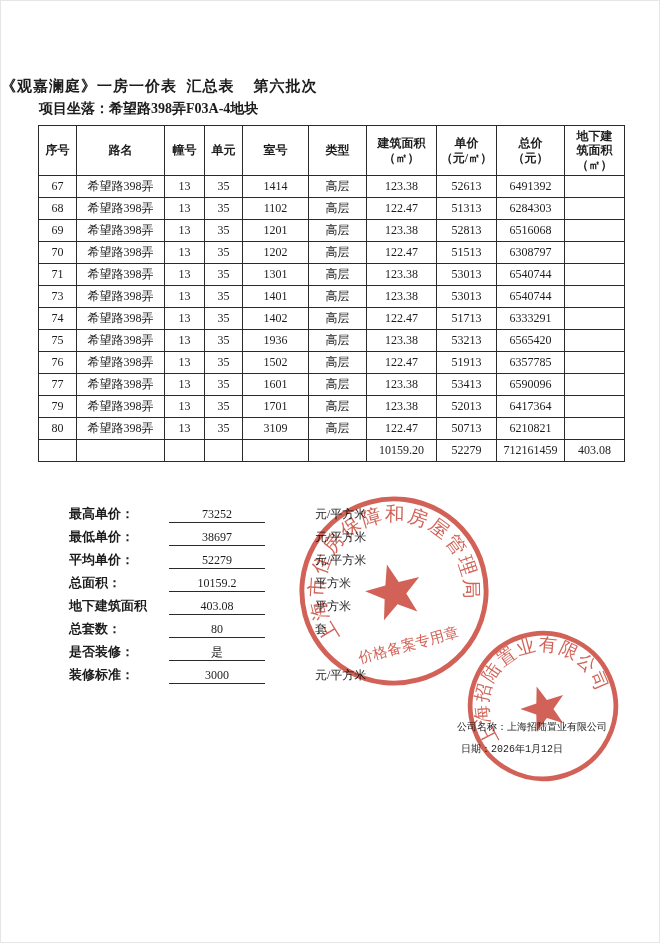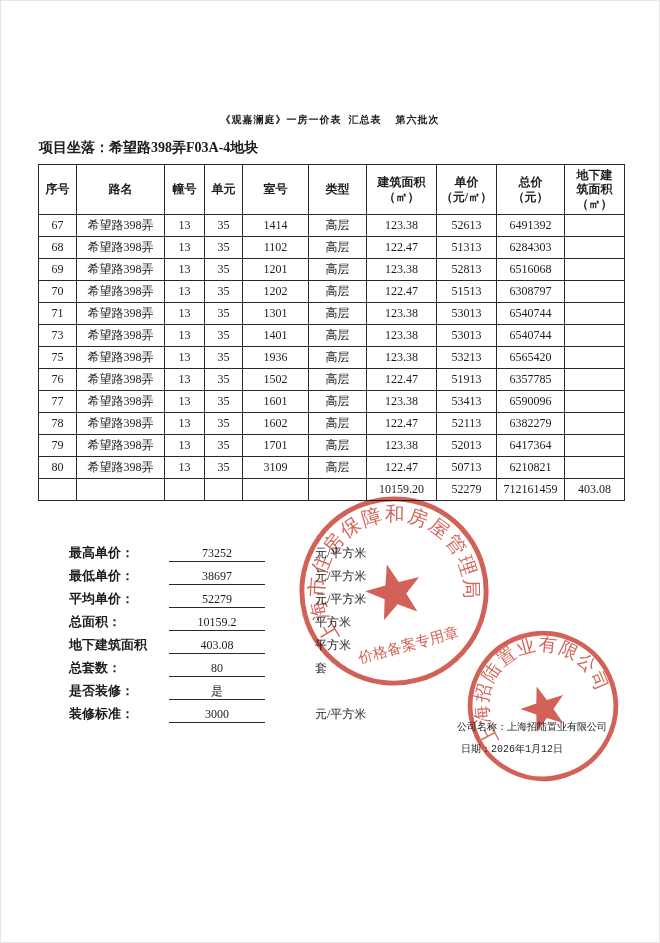--- a/index.html
+++ b/index.html
@@ -7,29 +7,28 @@
   .page {
     position:relative;
     width:660px; height:943px;
     background:#fff;
     font-family:"Liberation Serif","DejaVu Serif",serif;
     color:#1c1c1c;
     overflow:hidden;
     border:1px solid #e6e6e6;
   }
   .title {
-    padding-top:112px;
-    text-align:center;
-    font-size:10px;
+    padding-top:76px;
+    font-size:15px;
     font-weight:bold;
     letter-spacing:1px;
     white-space:pre;
   }
   .subtitle {
-    margin:12px 0 7px 38px;
+    margin:4px 0 7px 38px;
     font-size:14px;
     font-weight:bold;
   }
   table.price {
     border-collapse:collapse;
     table-layout:fixed;
     margin-left:37px;
   }
   table.price th, table.price td {
     border:1px solid #2a2a2a;
@@ -167,20 +166,32 @@
           <td>13</td>
           <td>35</td>
           <td>1401</td>
           <td>高层</td>
           <td>123.38</td>
           <td>53013</td>
           <td>6540744</td>
           <td></td>
         </tr>
         <tr>
+          <td>74</td>
+          <td>希望路398弄</td>
+          <td>13</td>
+          <td>35</td>
+          <td>1402</td>
+          <td>高层</td>
+          <td>122.47</td>
+          <td>51713</td>
+          <td>6333291</td>
+          <td></td>
+        </tr>
+        <tr>
           <td>75</td>
           <td>希望路398弄</td>
           <td>13</td>
           <td>35</td>
           <td>1936</td>
           <td>高层</td>
           <td>123.38</td>
           <td>53213</td>
           <td>6565420</td>
           <td></td>
@@ -200,32 +211,20 @@
         <tr>
           <td>77</td>
           <td>希望路398弄</td>
           <td>13</td>
           <td>35</td>
           <td>1601</td>
           <td>高层</td>
           <td>123.38</td>
           <td>53413</td>
           <td>6590096</td>
-          <td></td>
-        </tr>
-        <tr>
-          <td>78</td>
-          <td>希望路398弄</td>
-          <td>13</td>
-          <td>35</td>
-          <td>1602</td>
-          <td>高层</td>
-          <td>122.47</td>
-          <td>52113</td>
-          <td>6382279</td>
           <td></td>
         </tr>
         <tr>
           <td>79</td>
           <td>希望路398弄</td>
           <td>13</td>
           <td>35</td>
           <td>1701</td>
           <td>高层</td>
           <td>123.38</td>

